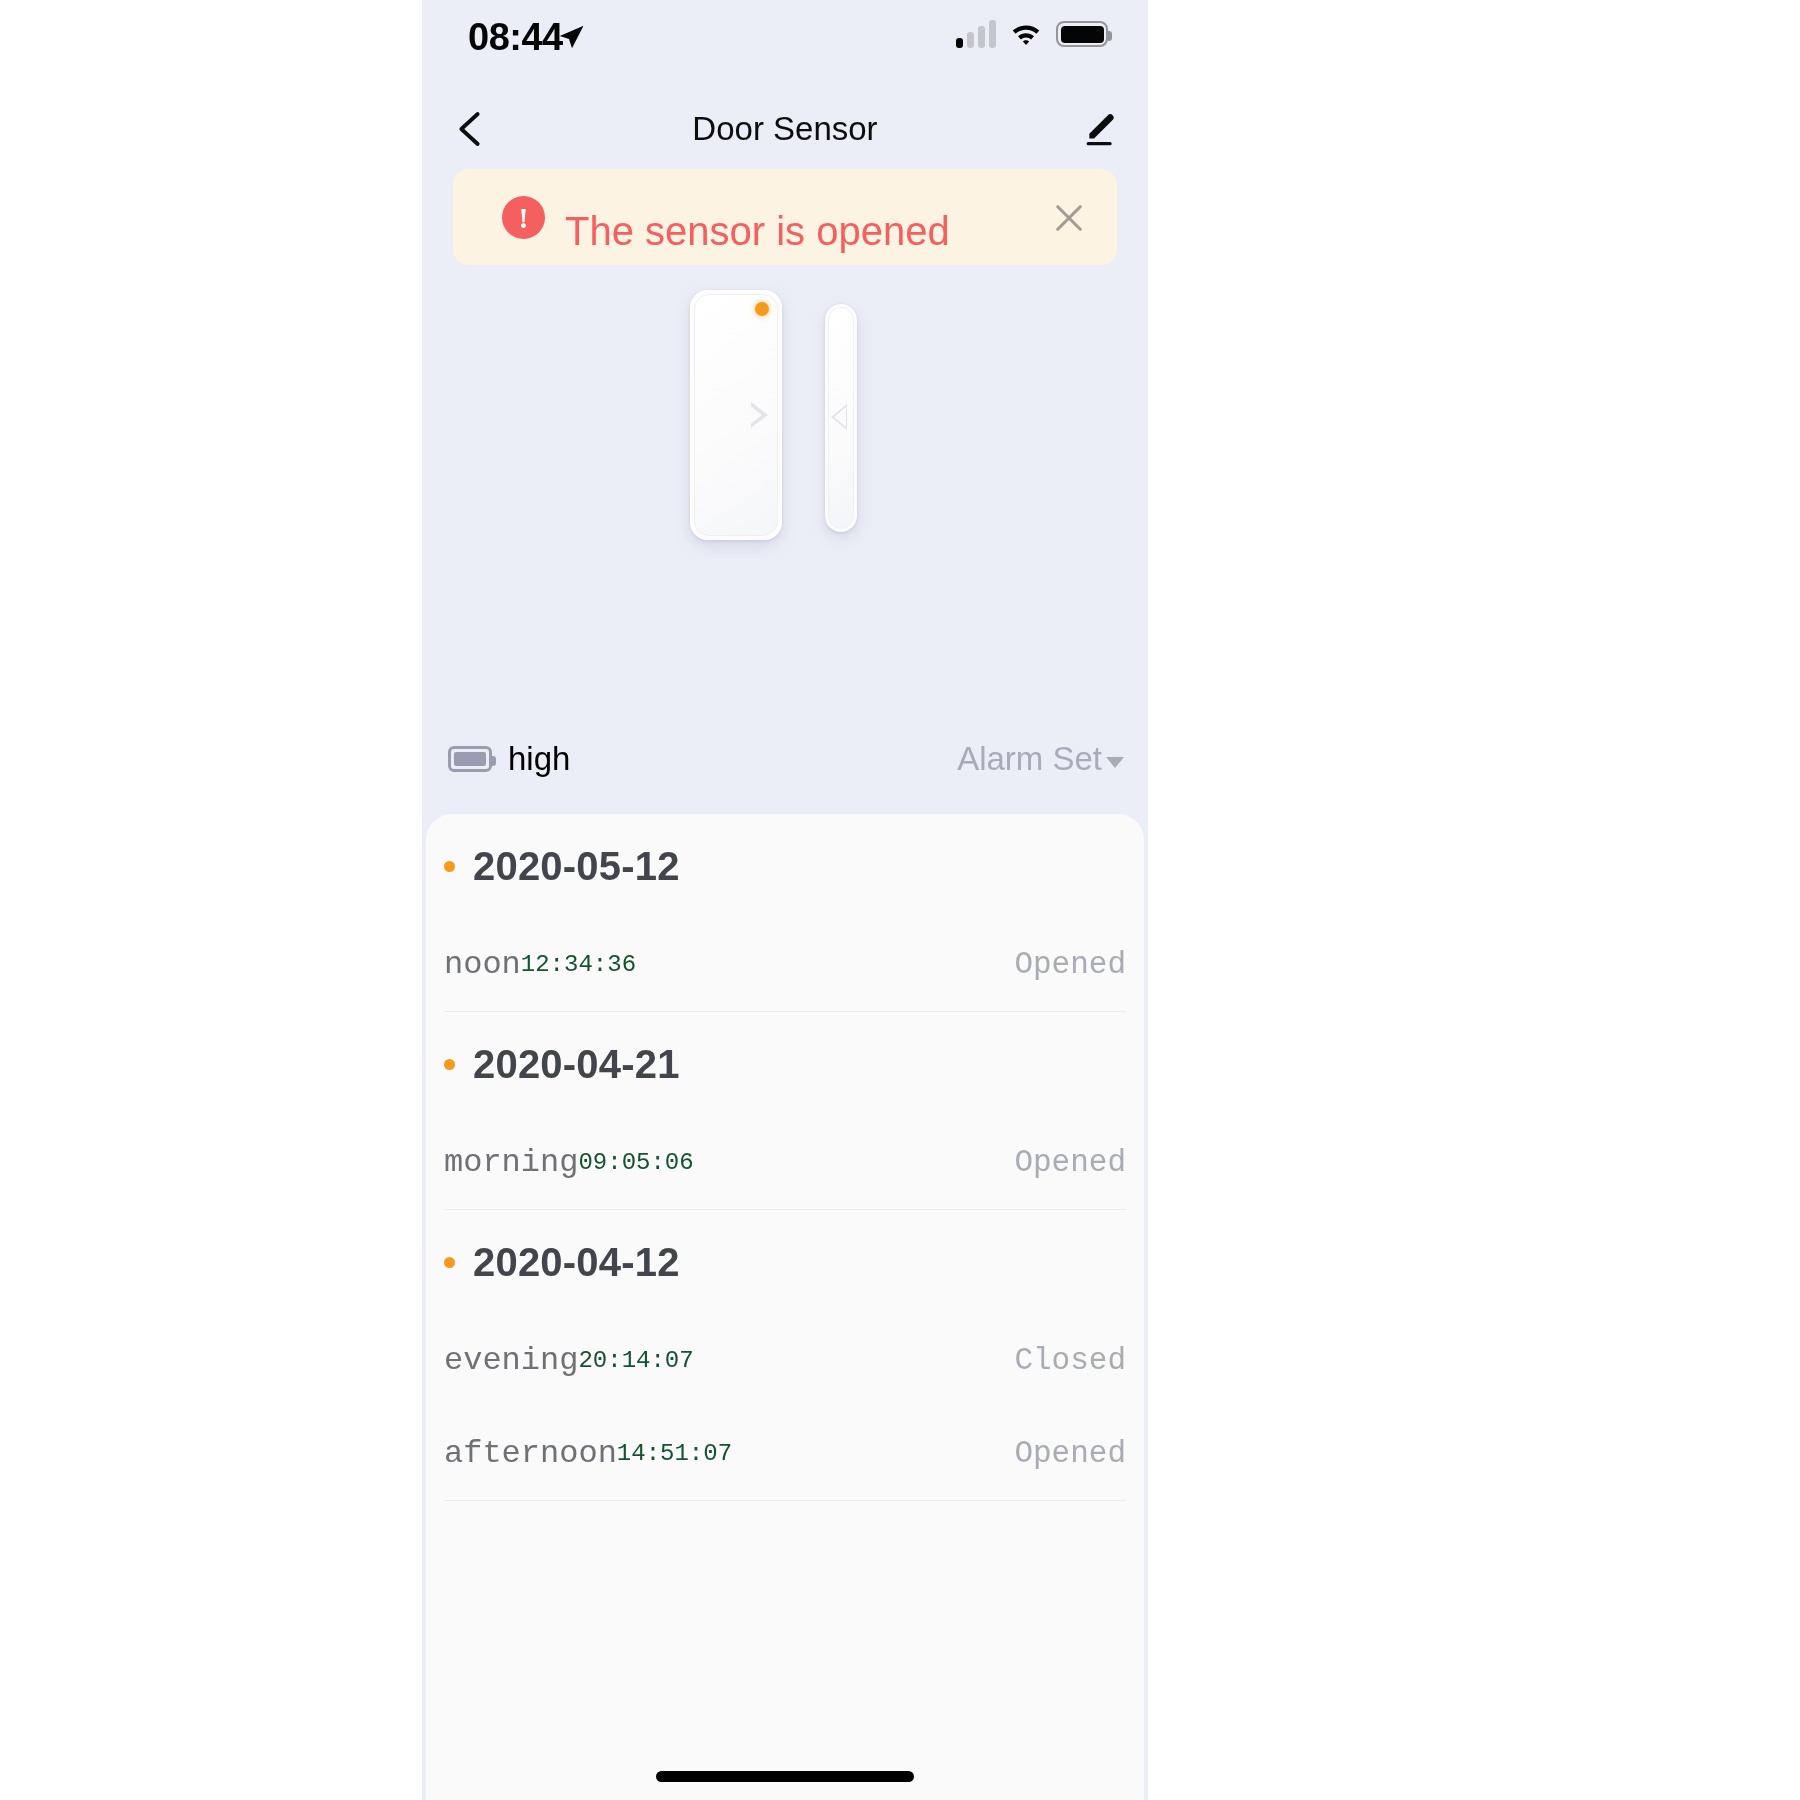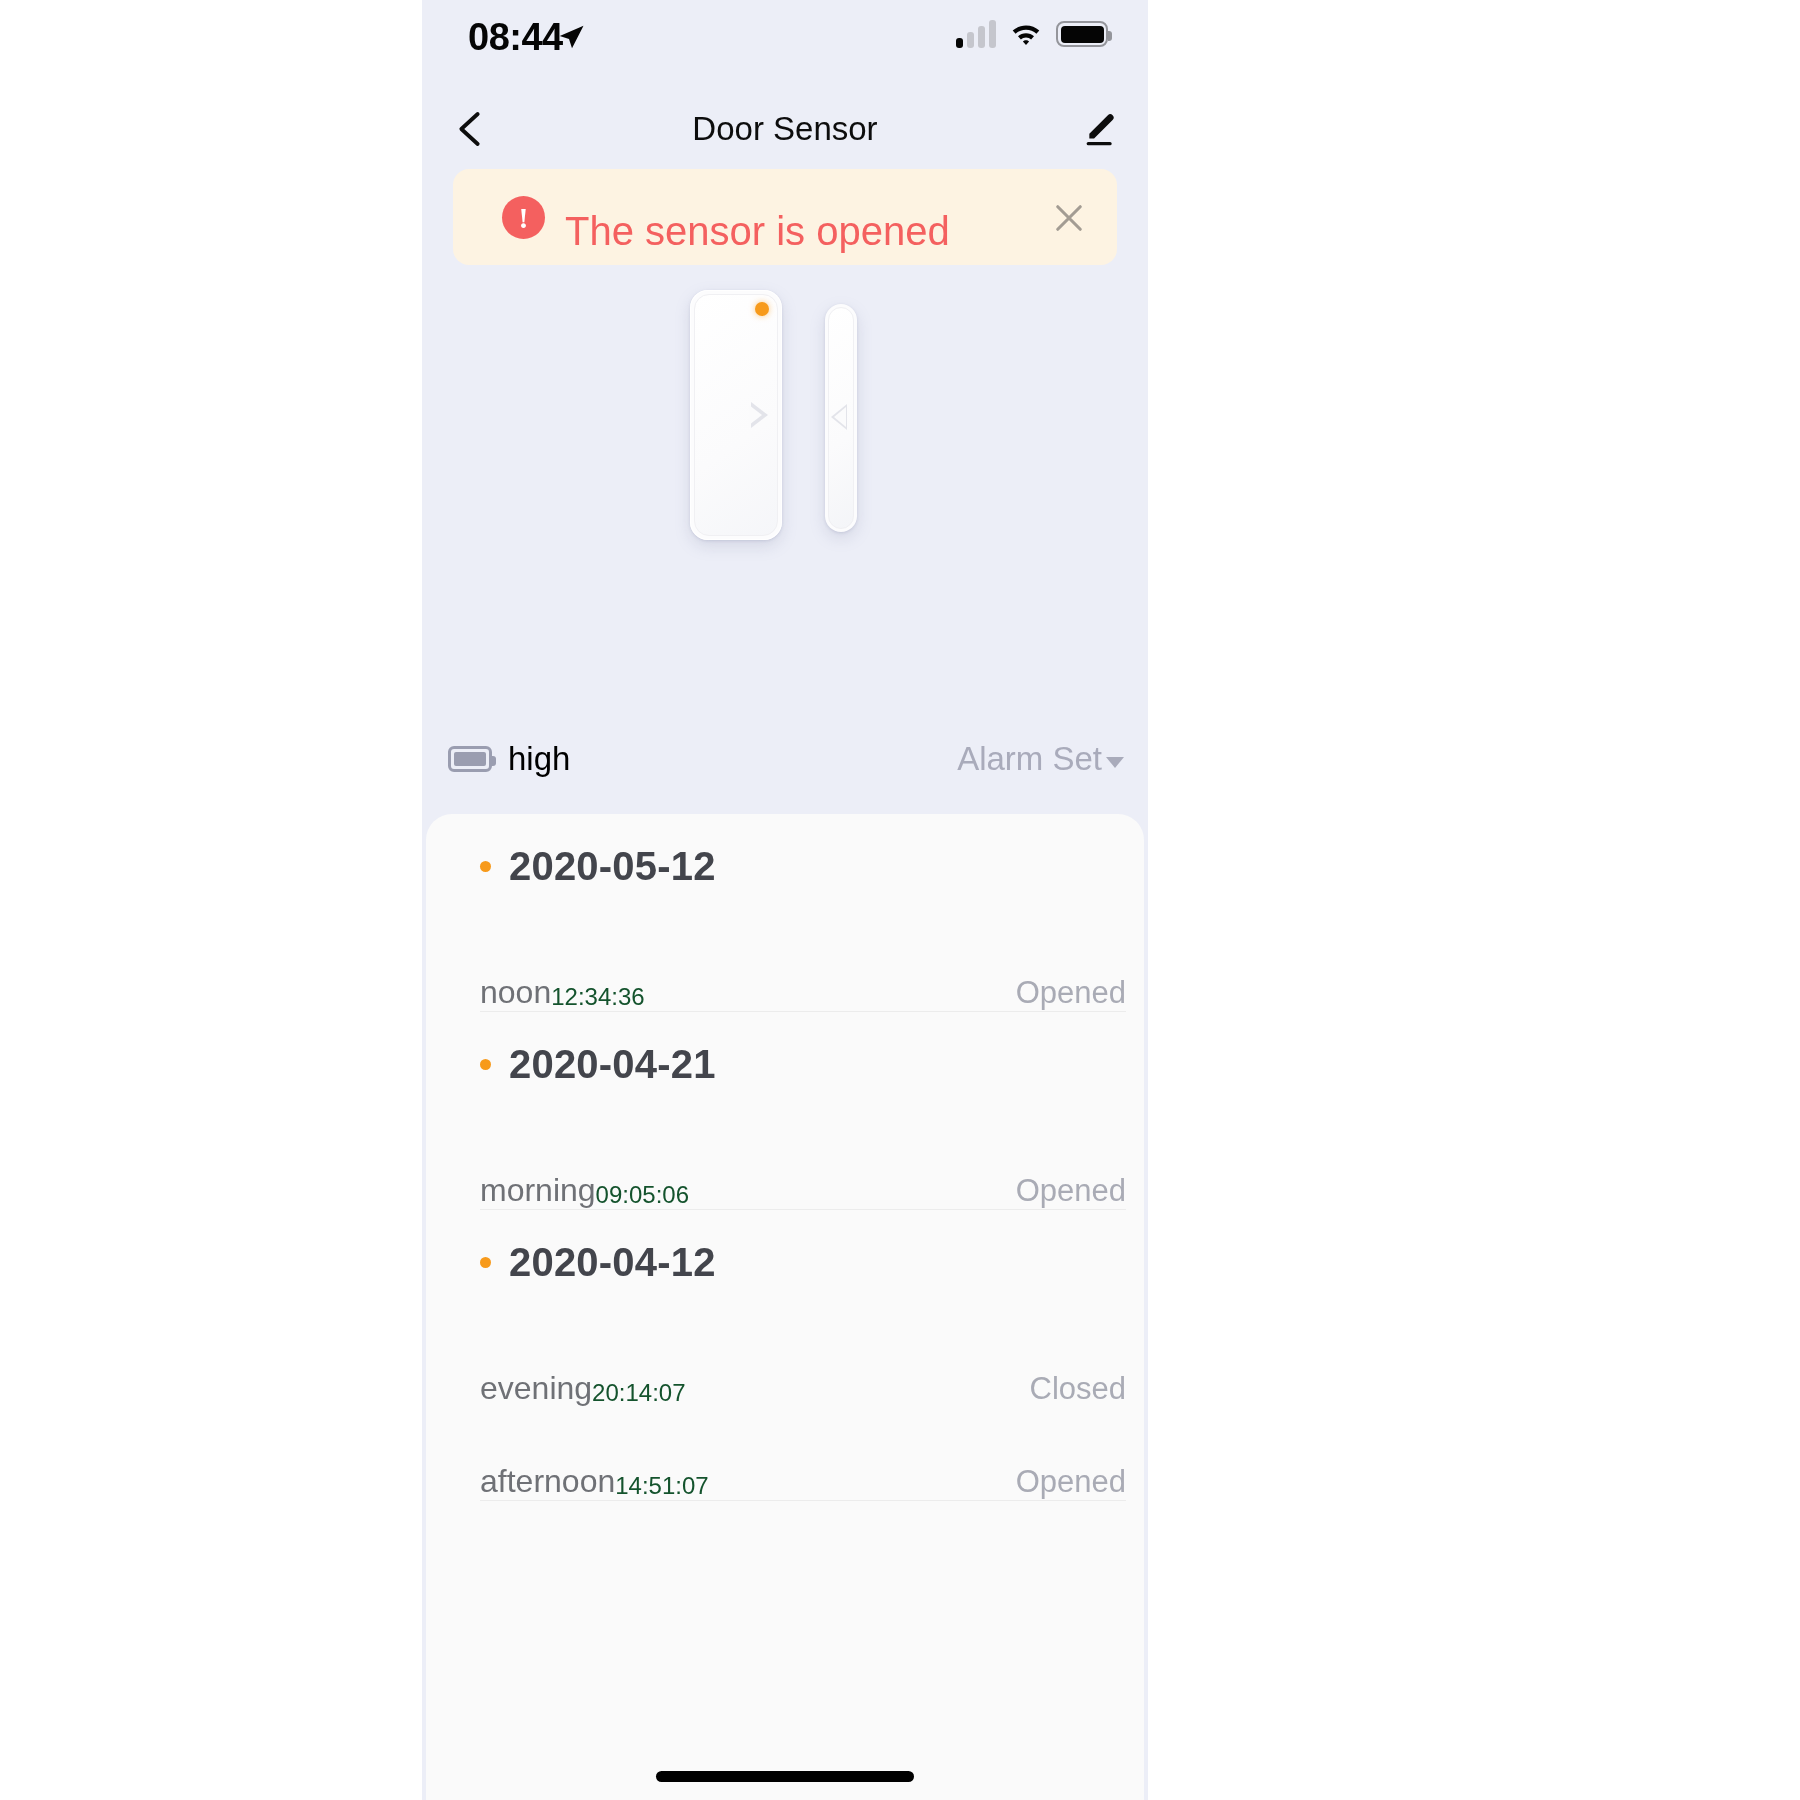--- a/index.html
+++ b/index.html
@@ -226,42 +226,42 @@
   }
 
   
   .logcard {
     position:absolute; left:4px; top:814px;
     width:718px; height:986px;
     background:#fafafa;
     border-radius:26px 26px 0 0;
     overflow:hidden;
   }
-  .log-inner { position:absolute; left:0; top:0; width:718px;padding-left:36px; }
+  .log-inner { position:absolute; left:0; top:0; width:718px; }
 
   .log-group { position:relative; }
   .log-date {
     display:flex; align-items:center;
     height:104px;
     padding-left:18px;
   }
   .log-dot {
     width:11px; height:11px; border-radius:50%;
     background:#f79a1b; margin-right:18px;
     flex:0 0 auto;
   }
   .log-date-text {
     font-size:40px; font-weight:700; color:#43454c;
     letter-spacing:0.2px;
   }
   .log-row {
     position:relative;
     height:93px;
-    display:flex; align-items:flex-end;
-    padding-left:18px; padding-right:18px;
+    display:flex; align-items:center;
+    padding-left:18px; padding-right:18px;font-family:Liberation Mono, monospace;
   }
   .log-period {
     font-size:32px; color:#6f7176;
   }
   .log-time {
     font-size:24px; color:#14532d; 
   }
   .log-state {
     margin-left:auto;
     font-size:31px; color:#a9abb5;

